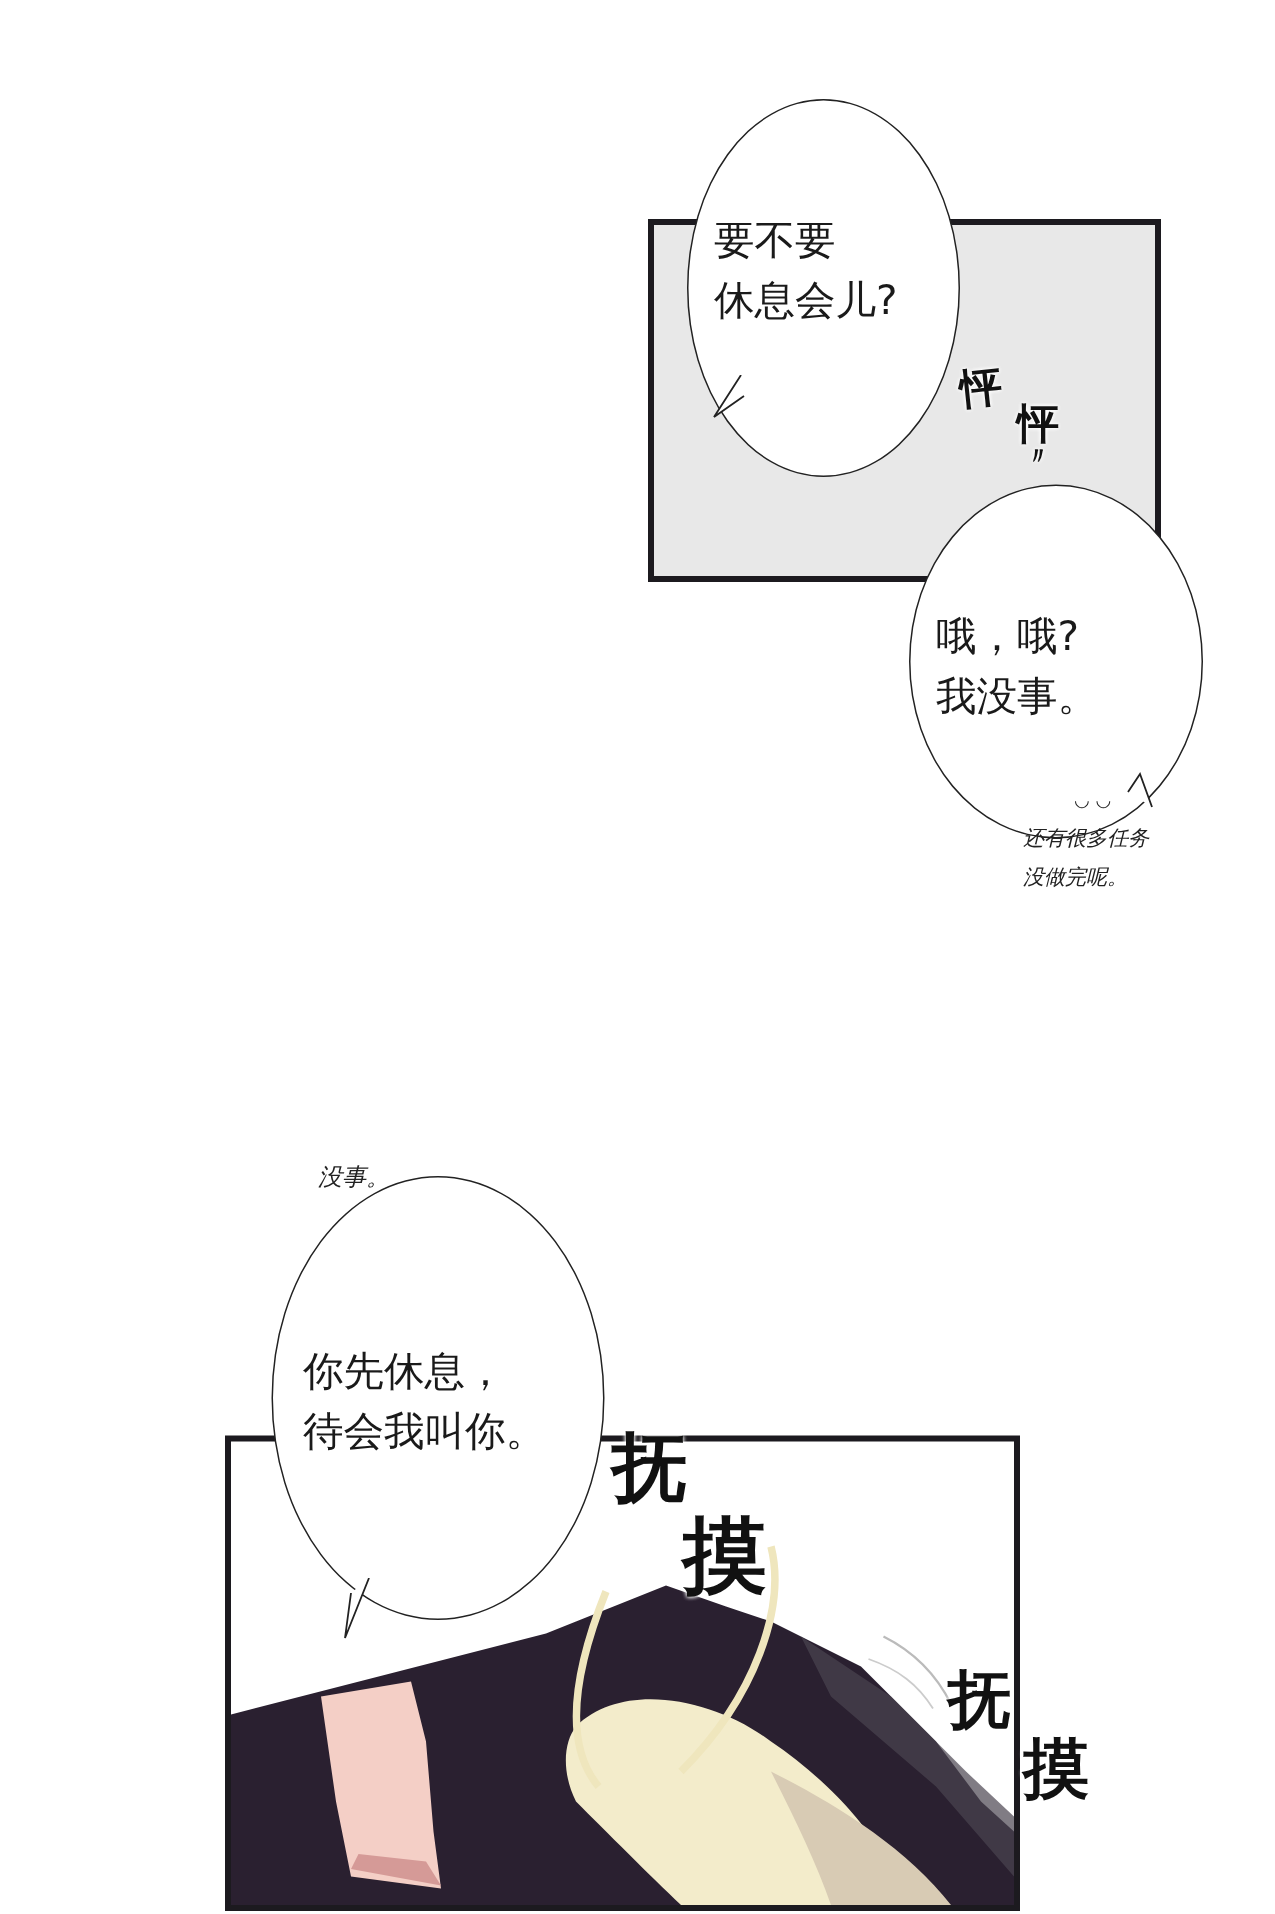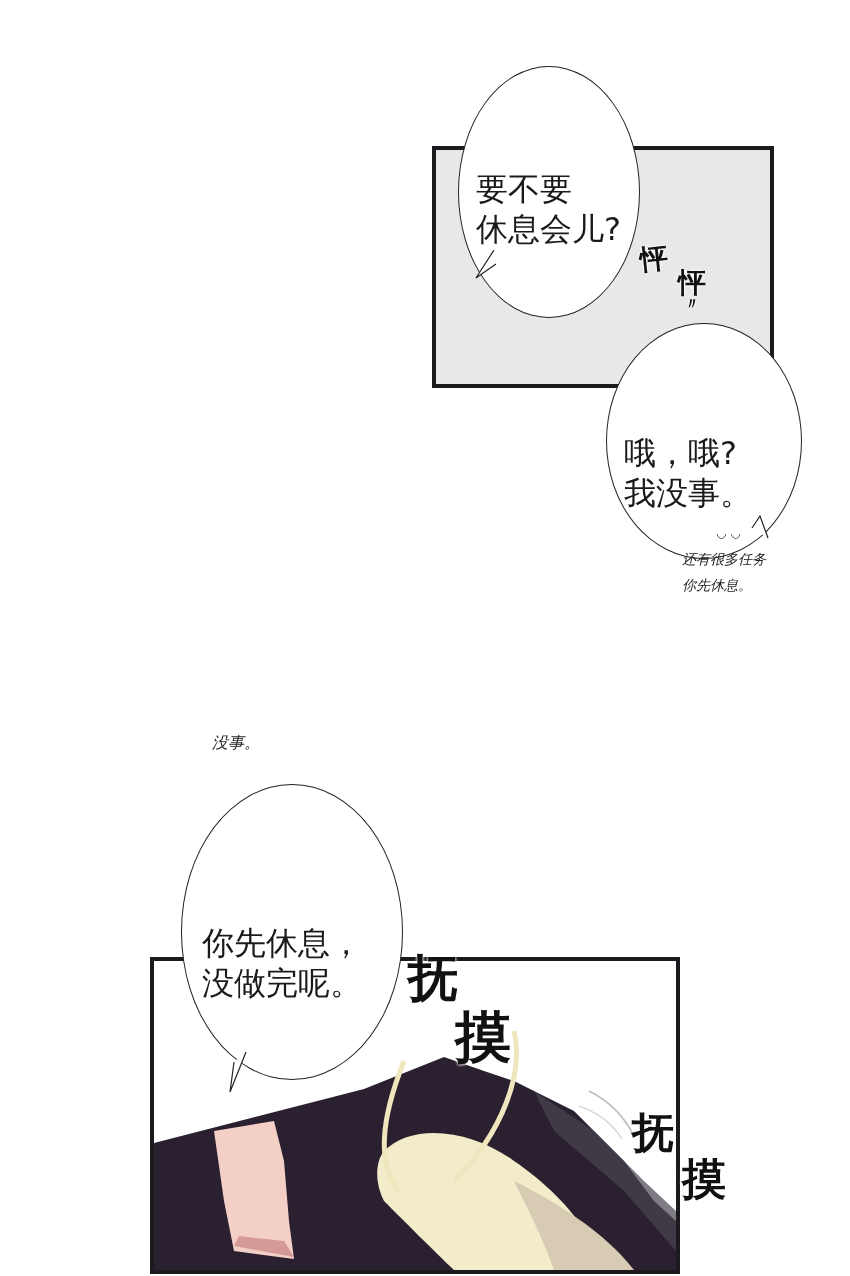--- a/index.html
+++ b/index.html
@@ -2,21 +2,21 @@
 <html><head>
 <meta charset="utf-8">
 <style>
   html, body { margin:0; padding:0; background:#ffffff; }
   body { width:850px; height:1276px; position:relative; overflow:hidden;
          font-family:"DejaVu Sans", sans-serif; }
   .abs { position:absolute; }
   .panel-top { left:432px; top:146px; width:334px; height:234px;
                border:4px solid #1c1a1f; background:#e8e8e8; box-sizing:content-box; }
   .bubble { position:absolute; background:#fff; border:1.3px solid #222; border-radius:50%; }
-  .btext { position:absolute; color:#1a1a1a; font-size:32px; line-height:40px; white-space:pre;margin-top:28px; }
+  .btext { position:absolute; color:#1a1a1a; font-size:27px; line-height:40px; white-space:pre; }
   .sfx { position:absolute; color:#111; font-weight:bold; font-family:"DejaVu Serif", serif;
          text-shadow:0 0 3px #fff, 0 0 3px #fff; }
   .hand { position:absolute; color:#222; font-size:14px; font-style:italic; white-space:pre; line-height:26px; }
   .panel-bottom { left:150px; top:957px; width:522px; height:309px;
                   border:4px solid #1c1a1f; background:#fff; overflow:hidden; }
 </style>
 </head>
 <body>
 
 <div class="abs panel-top"></div>
@@ -34,45 +34,45 @@
 
 <div class="bubble" style="left:606px; top:323px; width:194px; height:234px;"></div>
 <svg class="abs" style="left:750px;top:514px" width="30" height="36">
   <path d="M2 14 L10 2 L18 24" fill="#fff" stroke="#222" stroke-width="1.2"></path>
 </svg>
 <div class="btext" style="left:624px; top:405px;">哦，哦?
 我没事。</div>
 
 <div class="hand" style="left:716px; top:520px; font-size:12px; font-style:normal;">◡ ◡</div>
 <div class="hand" style="left:682px; top:546px;">还有很多任务
-你先休息。</div>
+没做完呢。</div>
 
 <div class="abs panel-bottom">
   <svg width="522" height="309" viewBox="0 0 522 309">
 
     <path d="M0 182 L210 128 L290 96 L330 110 L360 120 L420 150 L470 200 L500 240 L522 260 L522 309 L0 309 Z" fill="#2a2030"></path>
     <path d="M380 130 L440 170 L490 220 L522 250 L522 290 L470 230 L400 170 Z" fill="#4a4550" opacity="0.7"></path>
 
     <path d="M60 170 L120 160 L130 200 L135 260 L140 298 L80 290 L70 240 Z" fill="#f4cfc6"></path>
     <path d="M80 285 L140 296 L130 280 L85 275 Z" fill="#d59a97"></path>
 
     <path d="M230 190 C260 160 320 170 360 200 C390 220 420 250 430 270 L440 309 L300 309 C280 290 250 260 230 240 C220 220 222 200 230 190 Z" fill="#f3eccb"></path>
     <path d="M360 220 C400 240 450 270 480 309 L400 309 C390 280 375 250 360 220 Z" fill="#d8cbb4"></path>
     <path d="M250 100 C230 150 220 200 245 230" stroke="#efe6bd" stroke-width="5" fill="none"></path>
     <path d="M360 70 C370 110 350 170 300 220" stroke="#efe6bd" stroke-width="5" fill="none"></path>
     <path d="M435 130 C455 140 470 155 480 175" stroke="#bbb" stroke-width="1.5" fill="none"></path>
     <path d="M425 145 C445 152 458 162 468 178" stroke="#ccc" stroke-width="1.2" fill="none"></path>
   </svg>
 </div>
 
-<div class="hand" style="left:212px; top:730px; font-size:16px;">没事。</div>
+<div class="hand" style="left:212px; top:772px; font-size:16px;">没事。</div>
 
 <div class="bubble" style="left:181px; top:784px; width:220px; height:294px;"></div>
 <svg class="abs" style="left:224px;top:1052px" width="30" height="44">
   <path d="M22 0 L6 40 L10 10" fill="#fff" stroke="#222" stroke-width="1.2"></path>
 </svg>
 <div class="btext" style="left:202px; top:895px;">你先休息，
-没做完呢。</div>
+待会我叫你。</div>
 
 <div class="sfx" style="left:408px; top:945px; font-size:50px;">抚</div>
 <div class="sfx" style="left:455px; top:1000px; font-size:56px;">摸</div>
 <div class="sfx" style="left:632px; top:1105px; font-size:42px;">抚</div>
 <div class="sfx" style="left:682px; top:1150px; font-size:44px;">摸</div>
 
 </body></html>

